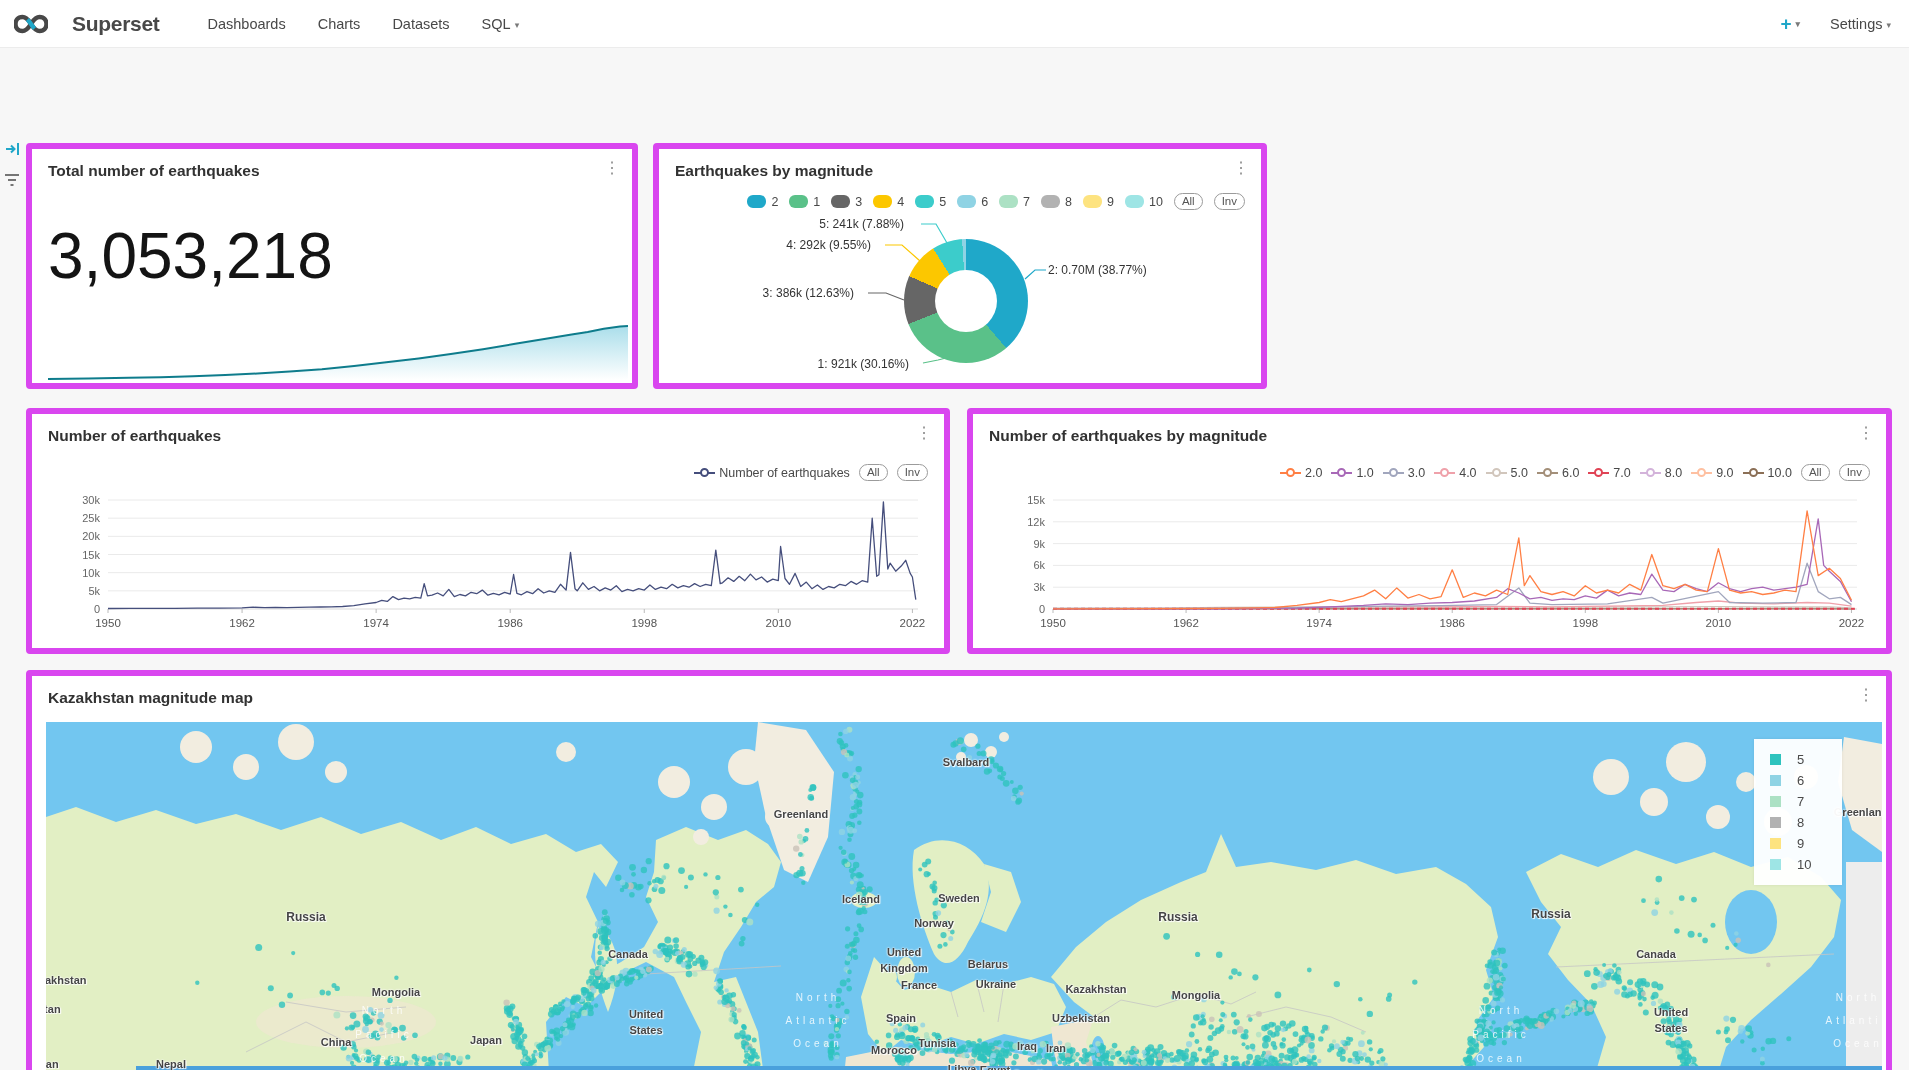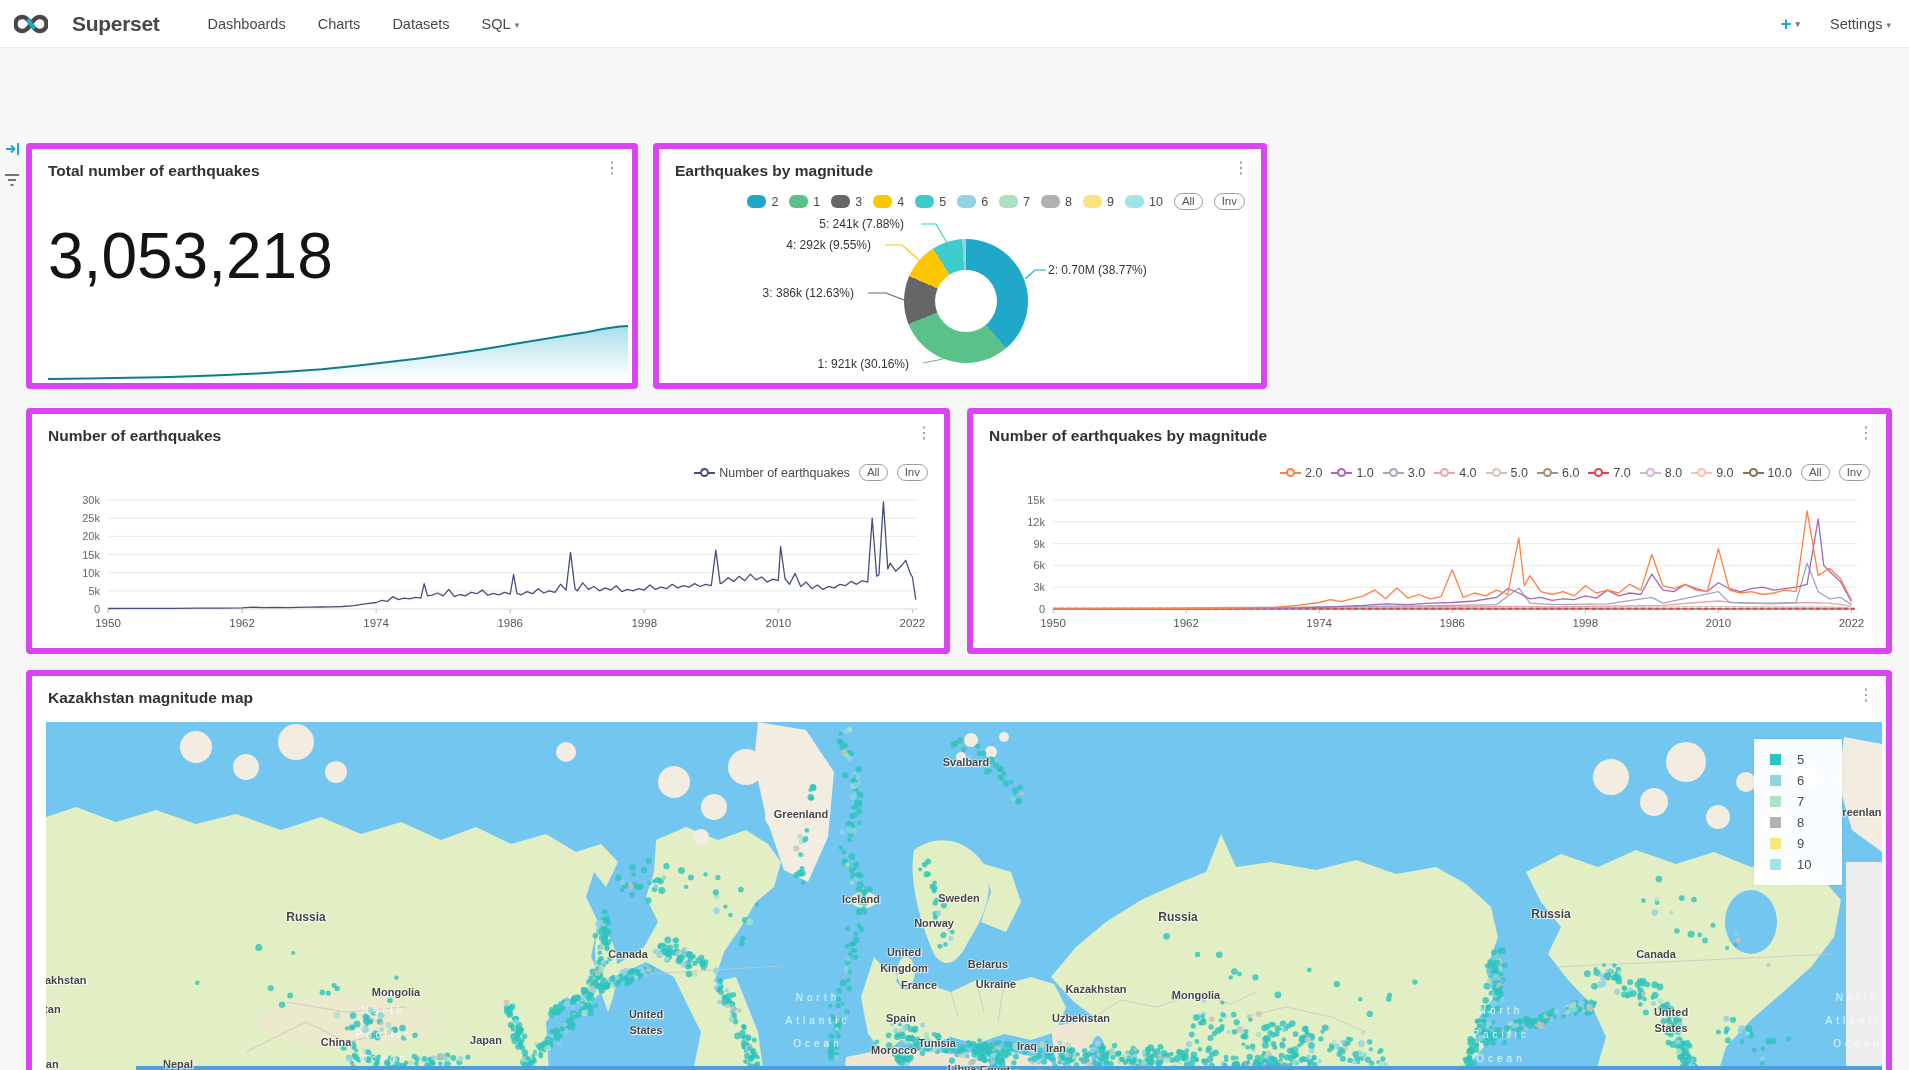--- a/index.html
+++ b/index.html
@@ -2391,21 +2391,21 @@
           <rect x="90" y="344" width="1746" height="7" fill="#4AA0DC"></rect>
         </svg>
       <div id="map-labels">
           <div class="map-label c" style="left: 260px; top: 195px; font-size: 12px;">Russia</div>
           <div class="map-label c" style="left: 350px; top: 270px;">Mongolia</div>
           <div class="map-label c" style="left: 290px; top: 320px;">China</div>
           <div class="map-label c" style="left: 440px; top: 318px;">Japan</div>
           <div class="map-label c" style="left: 10px; top: 258px;">Kazakhstan</div>
           <div class="map-label c" style="left: -8px; top: 287px;">Pakistan</div>
           <div class="map-label c" style="left: -10px; top: 342px;">Pakistan</div>
-          <div class="map-label c" style="left: 132px; top: 342px; text-align: center;">Nepal</div>
+          <div class="map-label c" style="left: 125px; top: 342px; text-align: center;">Nepal</div>
           <div class="map-label c" style="left: 582px; top: 232px;">Canada</div>
           <div class="map-label c" style="left: 600px; top: 292px;">United</div>
           <div class="map-label c" style="left: 600px; top: 308px;">States</div>
           <div class="map-label o" style="left: 338px; top: 288px;">North</div>
           <div class="map-label o" style="left: 338px; top: 312px;">Pacific</div>
           <div class="map-label o" style="left: 338px; top: 336px;">Ocean</div>
           <div class="map-label c" style="left: 755px; top: 92px;">Greenland</div>
           <div class="map-label c" style="left: 920px; top: 40px;">Svalbard</div>
           <div class="map-label c" style="left: 815px; top: 177px;">Iceland</div>
           <div class="map-label c" style="left: 913px; top: 176px;">Sweden</div>

